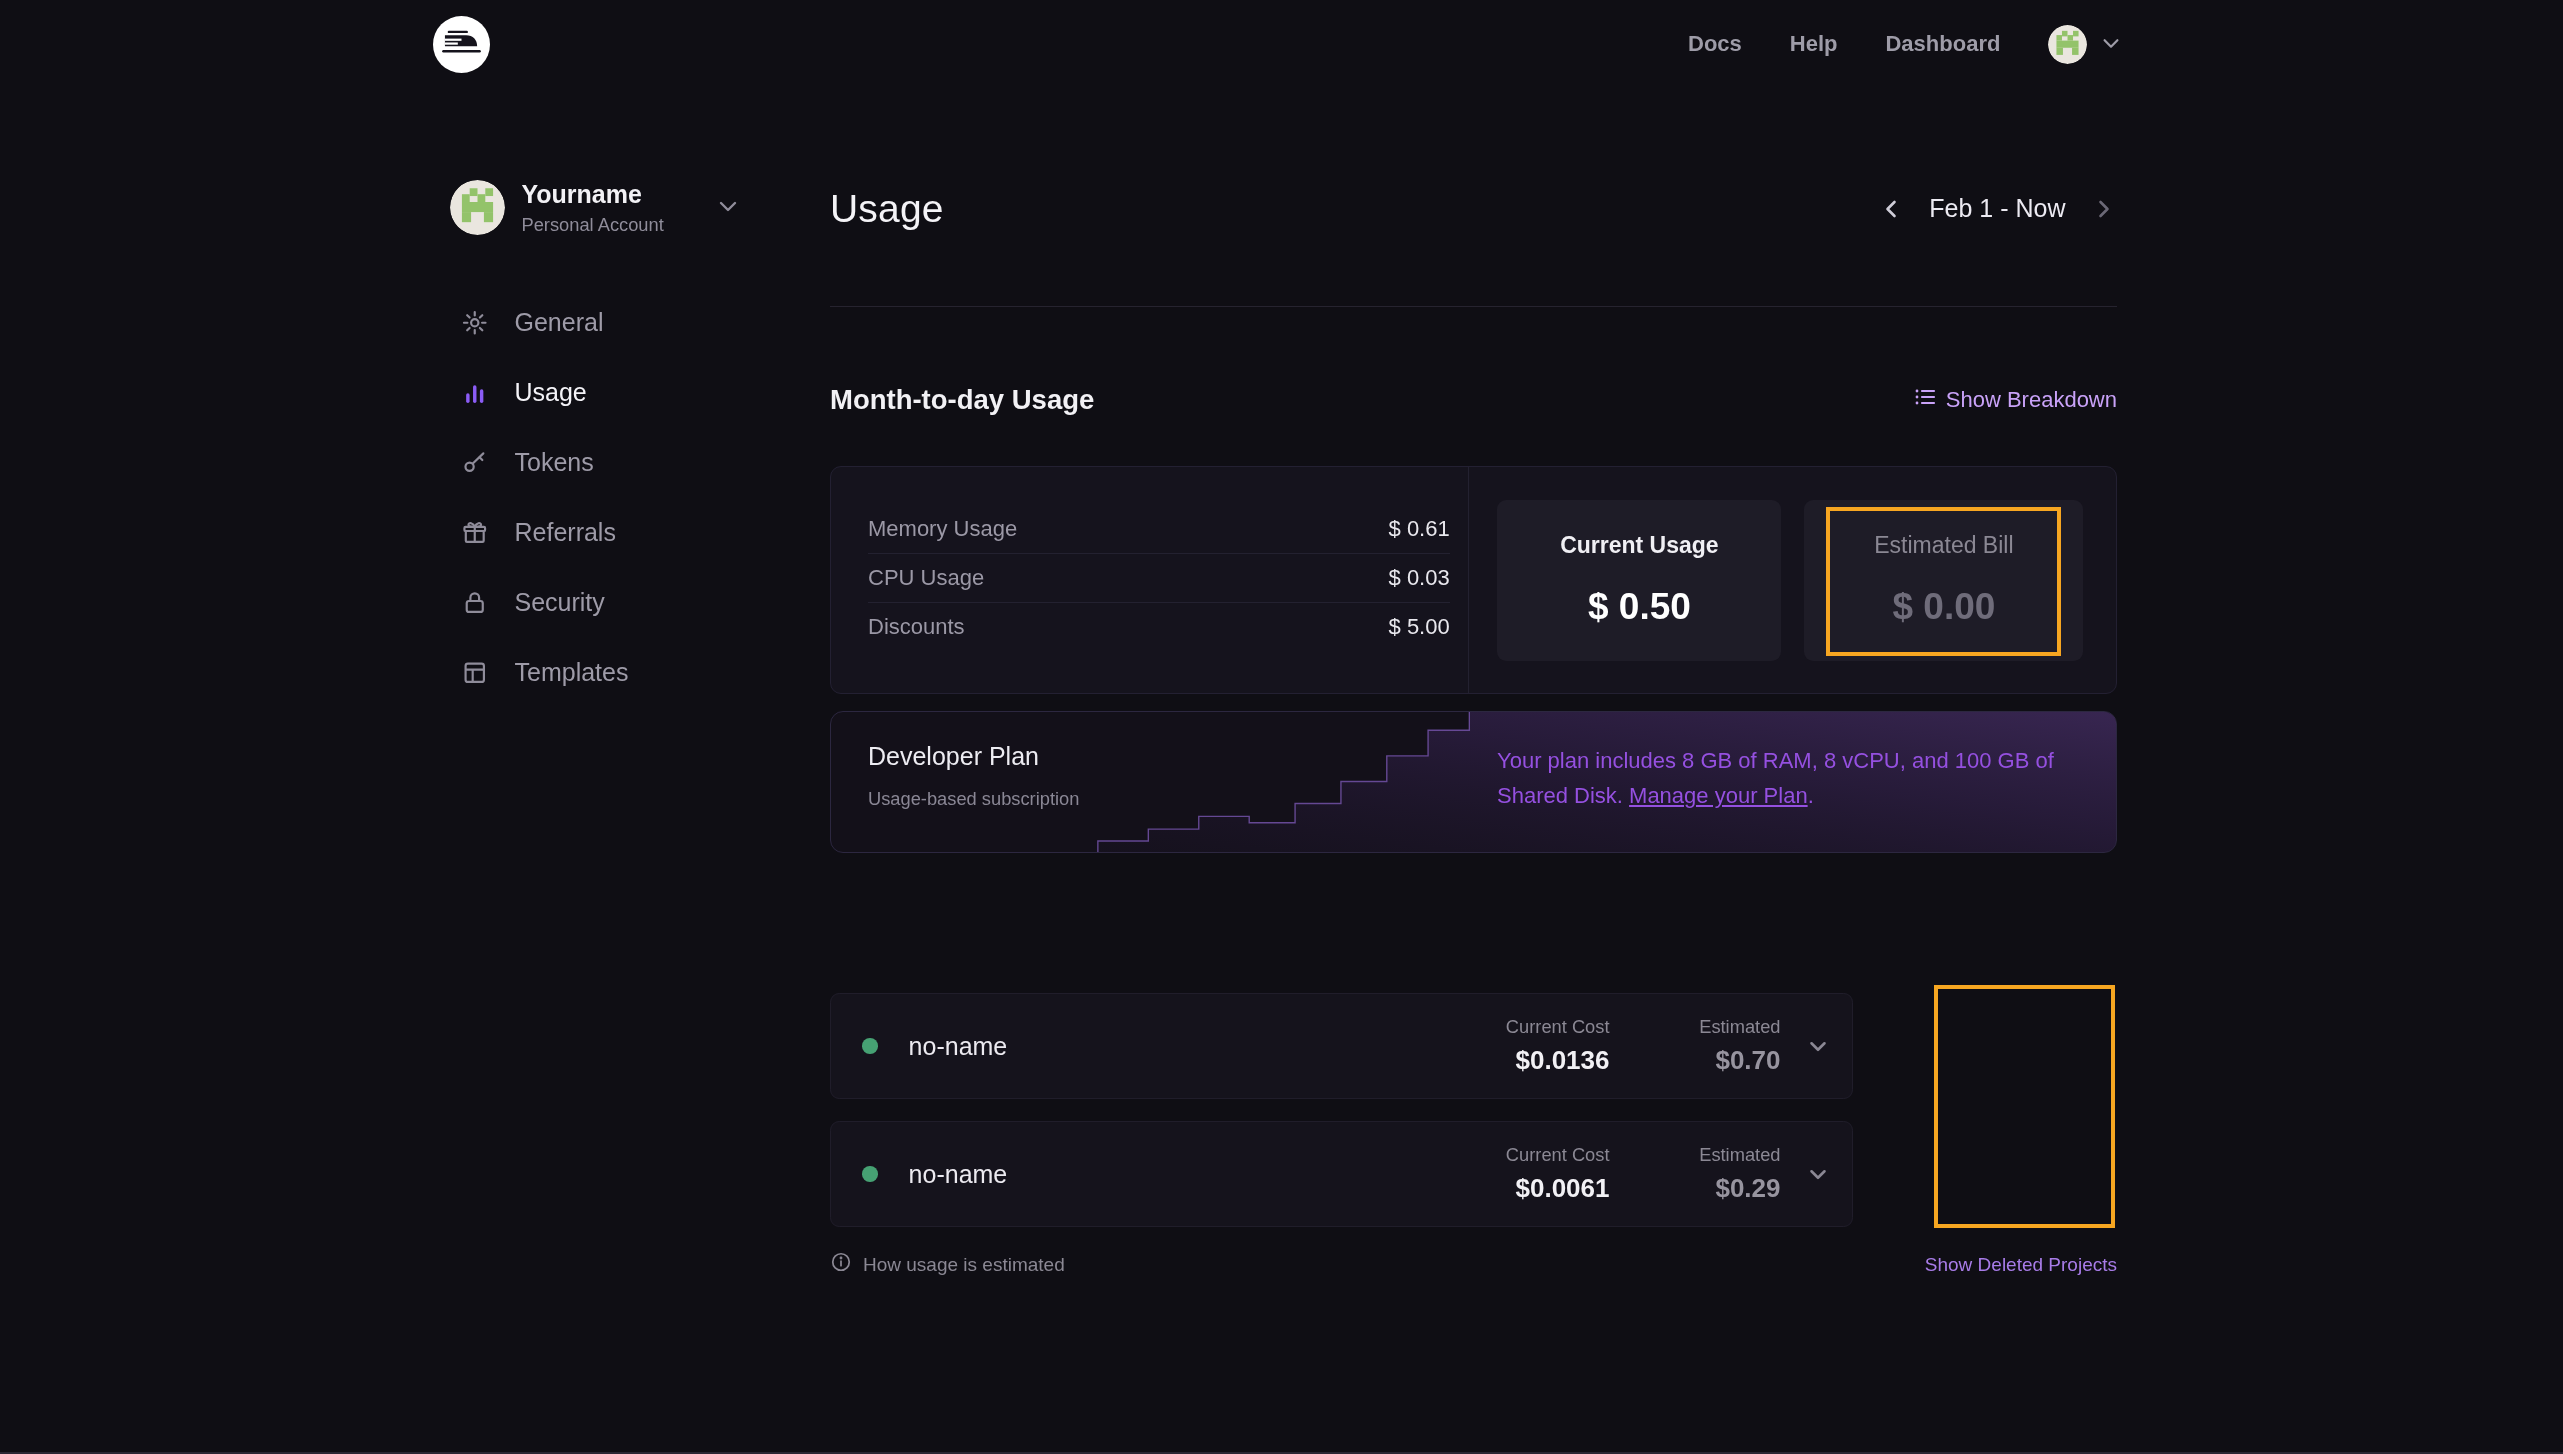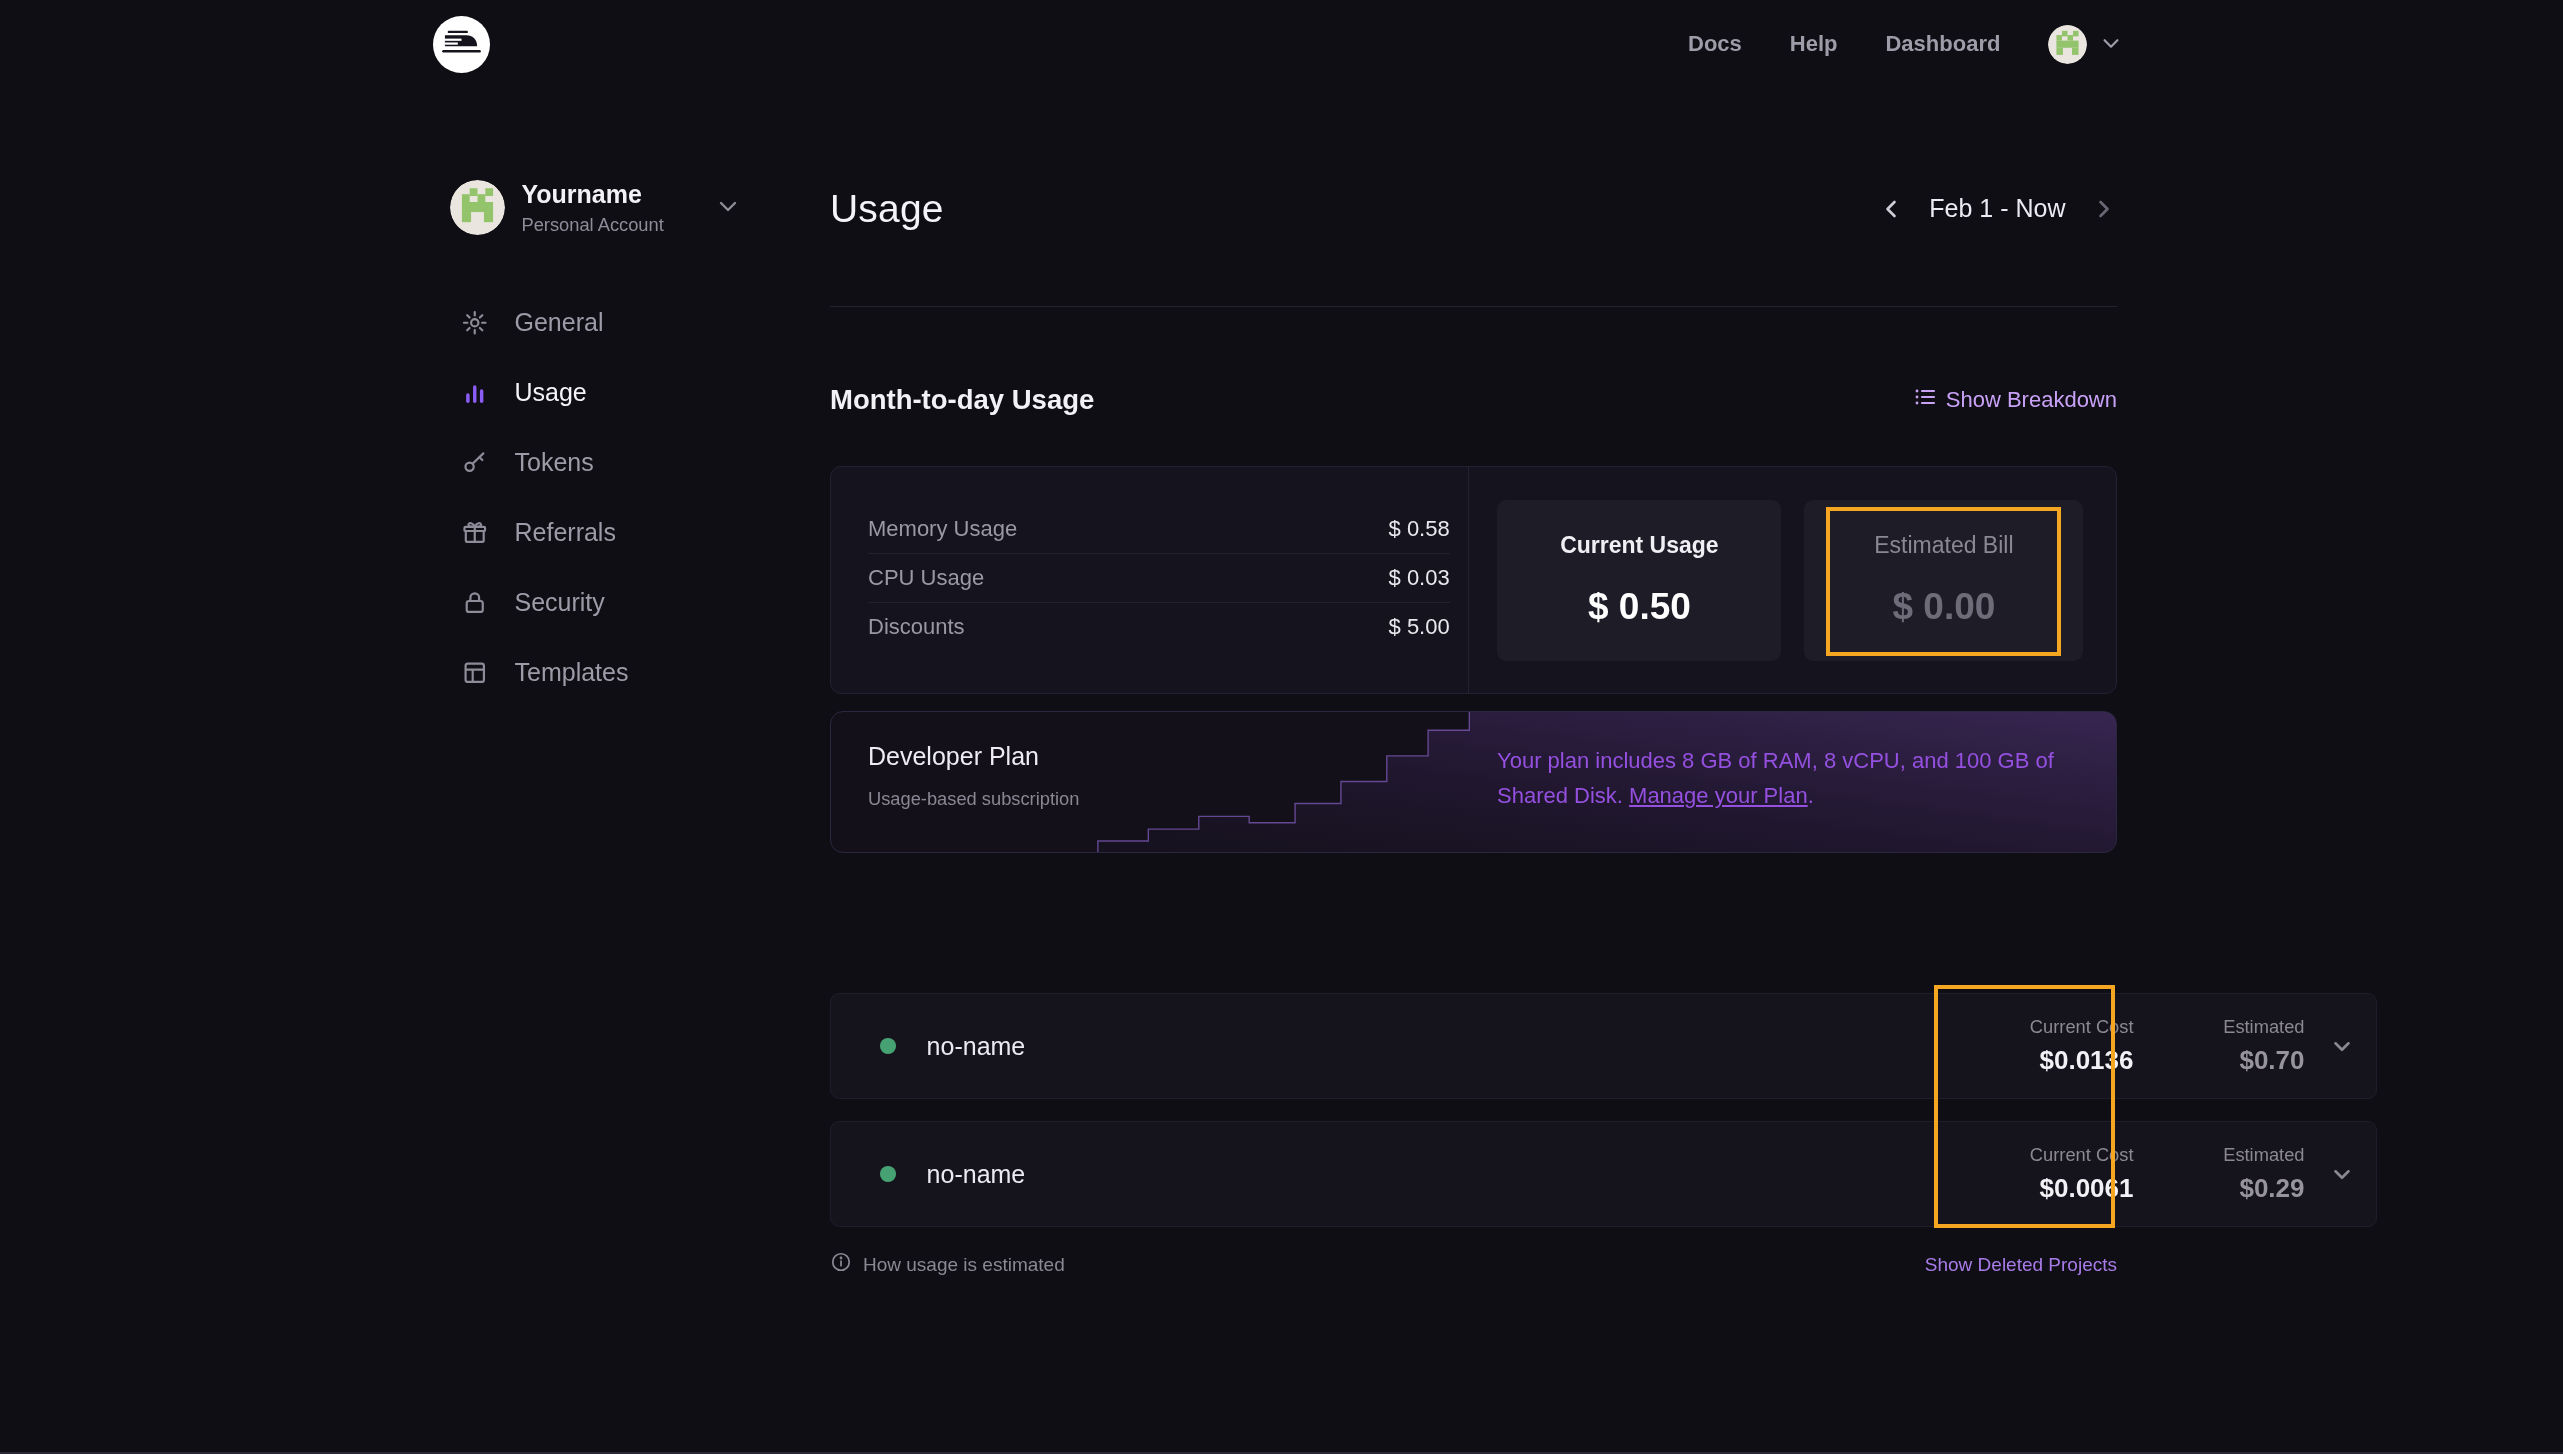--- a/index.html
+++ b/index.html
@@ -61,22 +61,22 @@
   
   .plan-card { position:absolute; top:531px; left:0; width:1287px; height:142px;
     background:#131019; border:0.9px solid #2c2740; border-radius:13px; overflow:hidden; }
   .stairs { position:absolute; right:0; bottom:0; width:1064px; height:140px; }
   .plan-name { position:absolute; left:37px; top:30px; font-size:25px; font-weight:500; color:#edecf2; }
   .plan-sub { position:absolute; left:37px; top:76px; font-size:18.3px; color:#8a8795; }
   .plan-desc { position:absolute; left:666px; top:31px; width:578px; font-size:22px; line-height:35px; color:#9550e0; }
   .plan-desc a { color:#9550e0; text-decoration:underline; cursor:pointer; }
   
   .projects-head { top:749px; }
-  .project-row { position:absolute; left:0; width:1547px; height:106px; background:#15131c; border:0.9px solid #201d2a;
-    border-radius:9.2px; display:flex; align-items:center; padding:0 20px 0 49px; cursor:pointer; }
+  .project-row { position:absolute; left:0; width:1023px; height:106px; background:#15131c; border:0.9px solid #201d2a;
+    border-radius:9.2px; display:flex; align-items:center; padding:0 20px 0 31px; cursor:pointer; }
   .row-1 { top:813px; } .row-2 { top:941px; }
   .dot { width:15.6px; height:15.6px; border-radius:50%; background:#46a173; flex:0 0 auto; }
   .proj-name { font-size:25px; font-weight:500; color:#eceaf0; margin-left:31px; }
   .money-col { display:flex; flex-direction:column; align-items:flex-end; gap:7.3px; }
   .money-label { font-size:18.3px; color:#8b8894; }
   .money-value { font-size:26px; font-weight:700; color:#f2f1f5; }
   .col-current { margin-left:auto; min-width:147px; }
   .col-est { margin-left:61px; min-width:110px; }
   .col-est .money-value { color:#97949f; }
   .row-chevron { margin-left:24px; width:27.5px; height:27.5px; display:flex; align-items:center; justify-content:center; }
@@ -249,21 +249,21 @@
           </svg>
         </span>
         <span>Show Breakdown</span>
       </div>
     </div>
 
     <section class="usage-card">
       <div class="cost-table">
         <div class="cost-row">
           <span class="cost-label">Memory Usage</span>
-          <span class="cost-value">$ 0.58</span>
+          <span class="cost-value">$ 0.61</span>
         </div>
         <div class="cost-row">
           <span class="cost-label">CPU Usage</span>
           <span class="cost-value">$ 0.03</span>
         </div>
         <div class="cost-row">
           <span class="cost-label">Discounts</span>
           <span class="cost-value">$ 5.00</span>
         </div>
       </div>

